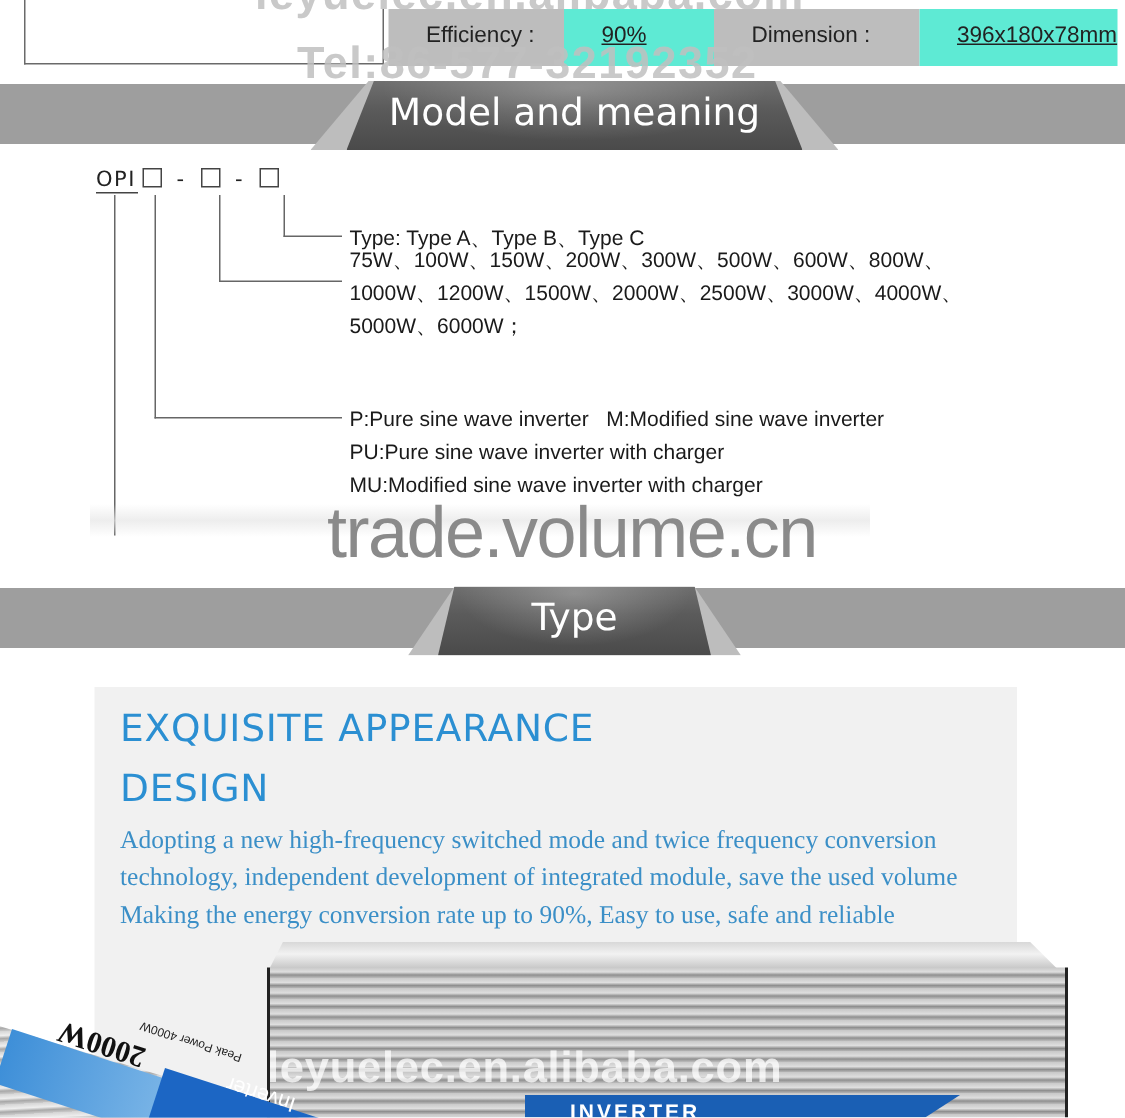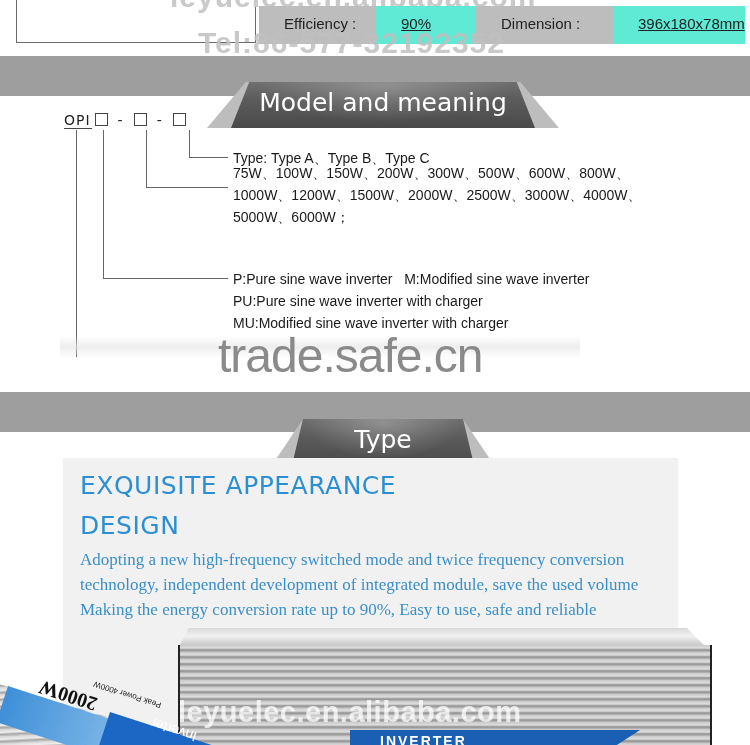--- a/index.html
+++ b/index.html
@@ -11,21 +11,21 @@
   .spec-row { left:259px; top:6px; height:38px; display:flex; }
   .spec-cell { height:38px; line-height:36px; font-family:"Liberation Sans", sans-serif; font-size:15px; color:#222; padding-left:25px; box-sizing:border-box; }
   .spec-label { background:#bdbdbd; }
   .spec-value { background:#5eead4;text-decoration:underline; }
 
   .wm-top { left:170px; top:-20px; font-family:"Liberation Sans", sans-serif; font-weight:bold; font-size:30px; color:#c9c9c9; letter-spacing:1px; white-space:nowrap; }
   .wm-tel { left:198px; top:26px; font-family:"Liberation Sans", sans-serif; font-weight:bold; font-size:30px; color:#c0c0c0; opacity:0.85; white-space:nowrap; letter-spacing:1px; }
 
   
   .banner { left:0; width:750px; height:40px; background:#9e9e9e; }
-  .banner-tab { height:59px;margin-top:28px; }
+  .banner-tab { height:59px; }
   .banner-tab .center { position:absolute; top:0; height:46px; background:linear-gradient(180deg,#6f6f6f 0%,#5b5b5b 40%,#4a4a4a 100%); clip-path:polygon(6% 0,94% 0,100% 100%,0 100%); }
   .banner-tab .center::after { content:""; position:absolute; inset:0; background:radial-gradient(ellipse at 50% 10%, rgba(255,255,255,0.25), rgba(255,255,255,0) 60%); }
   .banner-tab .side { position:absolute; top:0; height:46px; background:#bdbdbd; }
   .banner-title { position:absolute; left:0; right:0; top:6px; text-align:center; color:#ffffff; font-family:"DejaVu Sans", sans-serif; font-size:25px; z-index:2; }
 
   
   .model-code { left:64px; top:112px; font-family:"DejaVu Sans", sans-serif; font-size:14px; color:#222; letter-spacing:1px; }
   .box { display:inline-block; width:11px; height:11px; border:1px solid #444; vertical-align:-1px; margin:0 4px; }
   .dash { margin:0 6px; }
   .line { position:absolute; background:#666; }
@@ -93,21 +93,21 @@
   <div class="desc">1000W、1200W、1500W、2000W、2500W、3000W、4000W、</div>
   <div class="desc">5000W、6000W；</div>
 </div>
 <div class="abs" style="left:233px; top:268px;">
   <div class="desc" style="white-space:pre">P:Pure sine wave inverter   M:Modified sine wave inverter</div>
   <div class="desc">PU:Pure sine wave inverter with charger</div>
   <div class="desc">MU:Modified sine wave inverter with charger</div>
 </div>
 
 <div class="abs fade-strip"></div>
-<div class="abs wm-trade">trade.safe.cn</div>
+<div class="abs wm-trade">trade.volume.cn</div>
 
 <div class="abs banner" style="top:392px"></div>
 <div class="abs banner-tab" style="left:272px; top:391px; width:222px;">
   <div class="side" style="left:0; width:222px; clip-path:polygon(14% 0,86% 0,100% 100%,0 100%);"></div>
   <div class="center" style="left:20px; width:182px;"></div>
   <div class="banner-title">Type</div>
 </div>
 
 <div class="abs panel"></div>
 <div class="abs panel-title">

